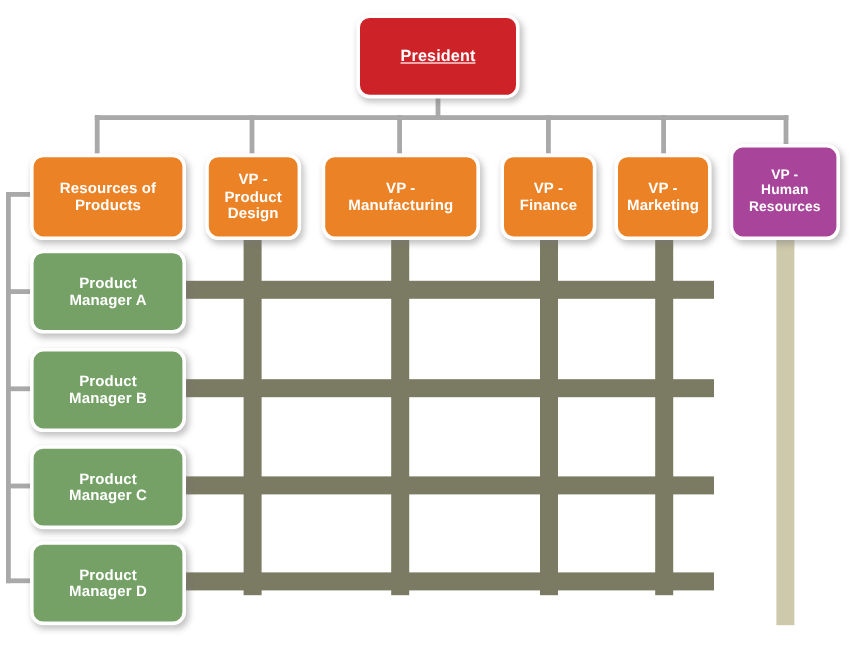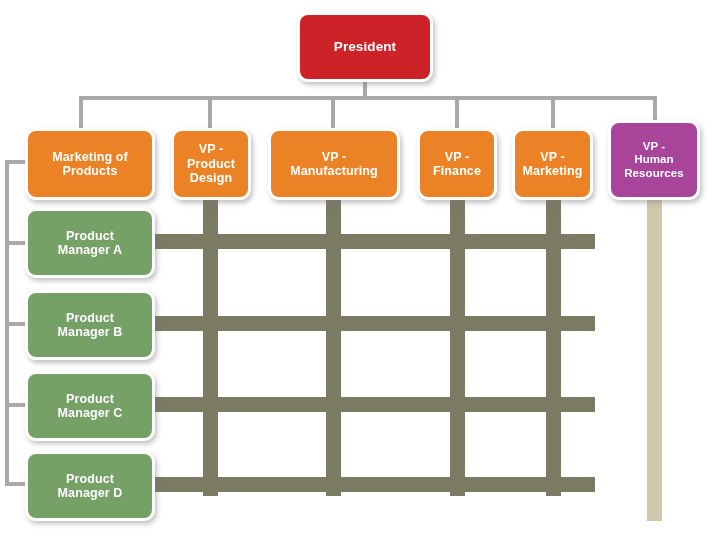--- a/index.html
+++ b/index.html
@@ -54,21 +54,21 @@
     letter-spacing: 0.1px;
     box-shadow: 2px 3px 5px rgba(120,120,120,0.45);
     z-index: 5;
   }
   .node-label {
     display: block;
     padding: 0 4px;
     white-space: pre-line;
   }
 
-  .node-red    { background: #ce2229; }
+  .node-red    { background: #ce2229; text-decoration: underline; }
   .node-orange { background: #ec8226; }
   .node-green  { background: #75a167; }
   .node-purple { background: #a8459b; }
 
   .fs-13 { font-size: 13.5px; }
   .fs-12 { font-size: 12.5px; }
   .fs-11 { font-size: 11.5px; }
 </style>
 </head>
 <body>
@@ -103,21 +103,21 @@
   <div class="mbar-h" style="left:150px; top:234px; width:445px; height:15px;"></div>
   <div class="mbar-h" style="left:150px; top:316px; width:445px; height:15px;"></div>
   <div class="mbar-h" style="left:150px; top:397px; width:445px; height:15px;"></div>
   <div class="mbar-h" style="left:150px; top:477px; width:445px; height:15px;"></div>
 
   <div class="node node-red fs-13" style="left:297px; top:12px; width:136px; height:70px;">
     <span class="node-label">President</span>
   </div>
 
   <div class="node node-orange fs-12" style="left:25px; top:128px; width:130px; height:72px;">
-    <span class="node-label">Marketing of
+    <span class="node-label">Resources of
 Products</span>
   </div>
 
   <div class="node node-orange fs-12" style="left:171px; top:128px; width:80px; height:72px;">
     <span class="node-label">VP -
 Product
 Design</span>
   </div>
 
   <div class="node node-orange fs-12" style="left:268px; top:128px; width:132px; height:72px;">

